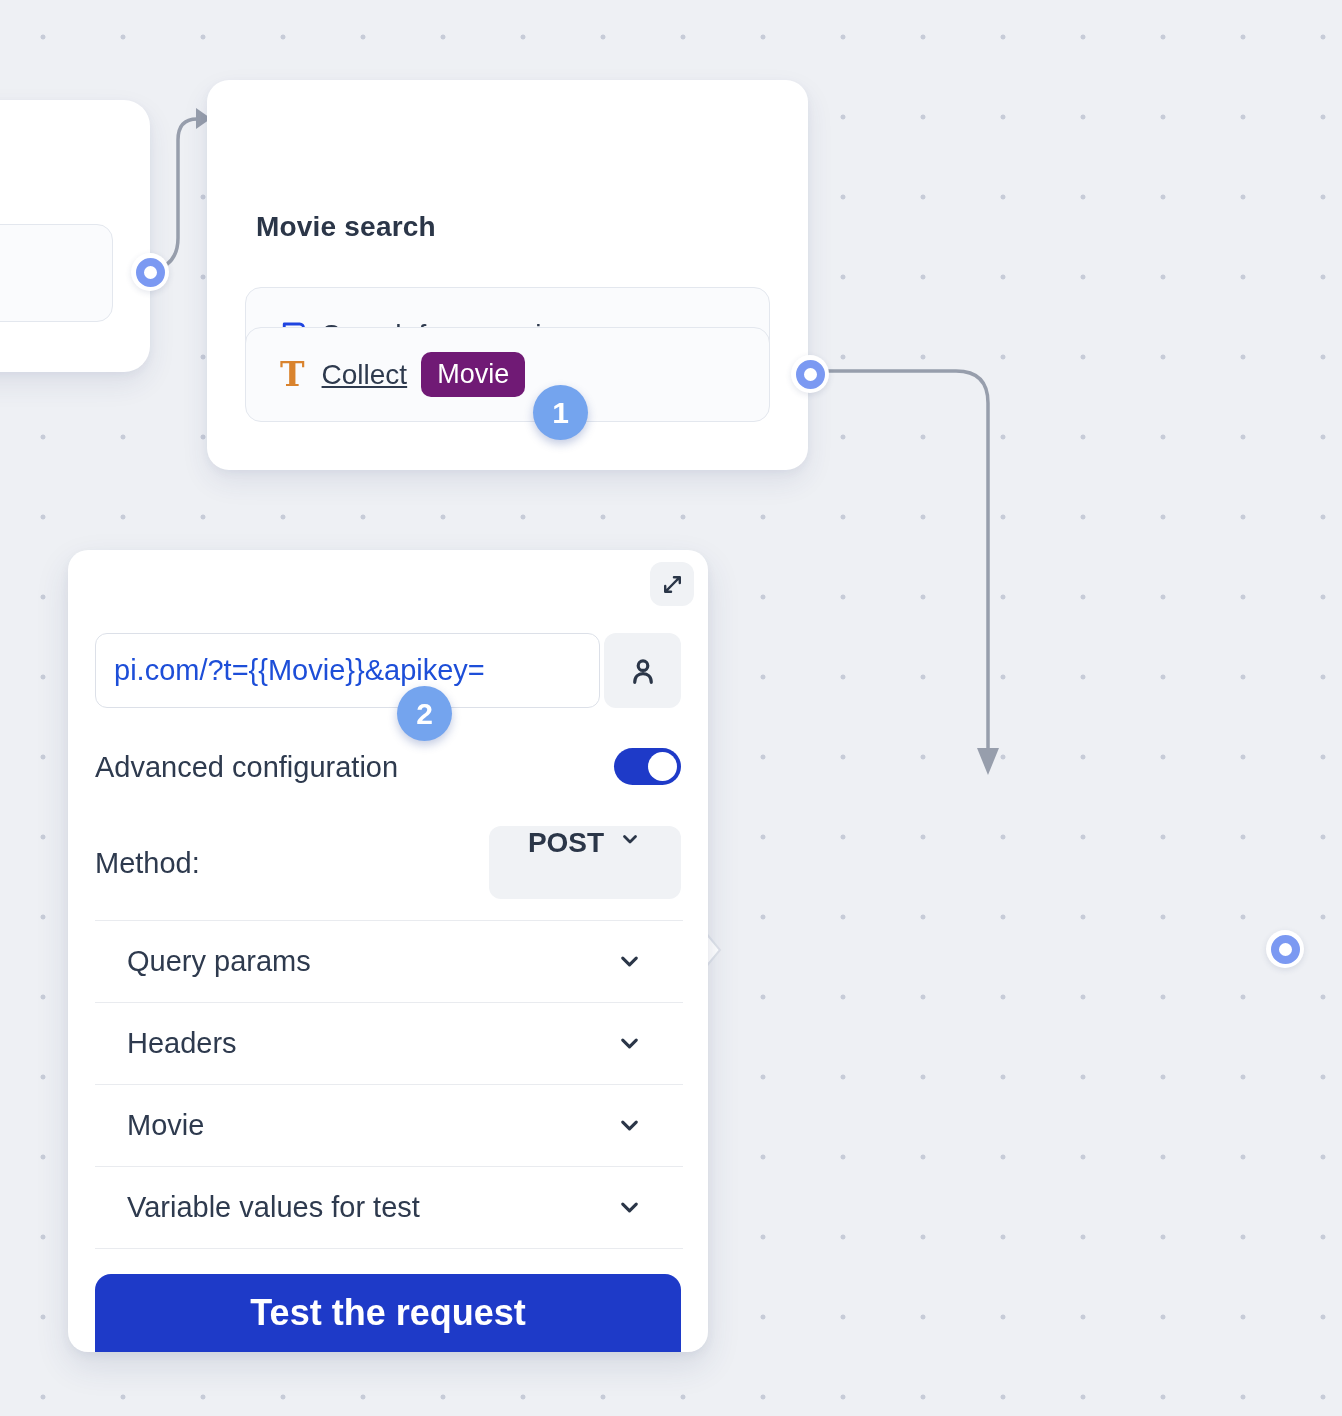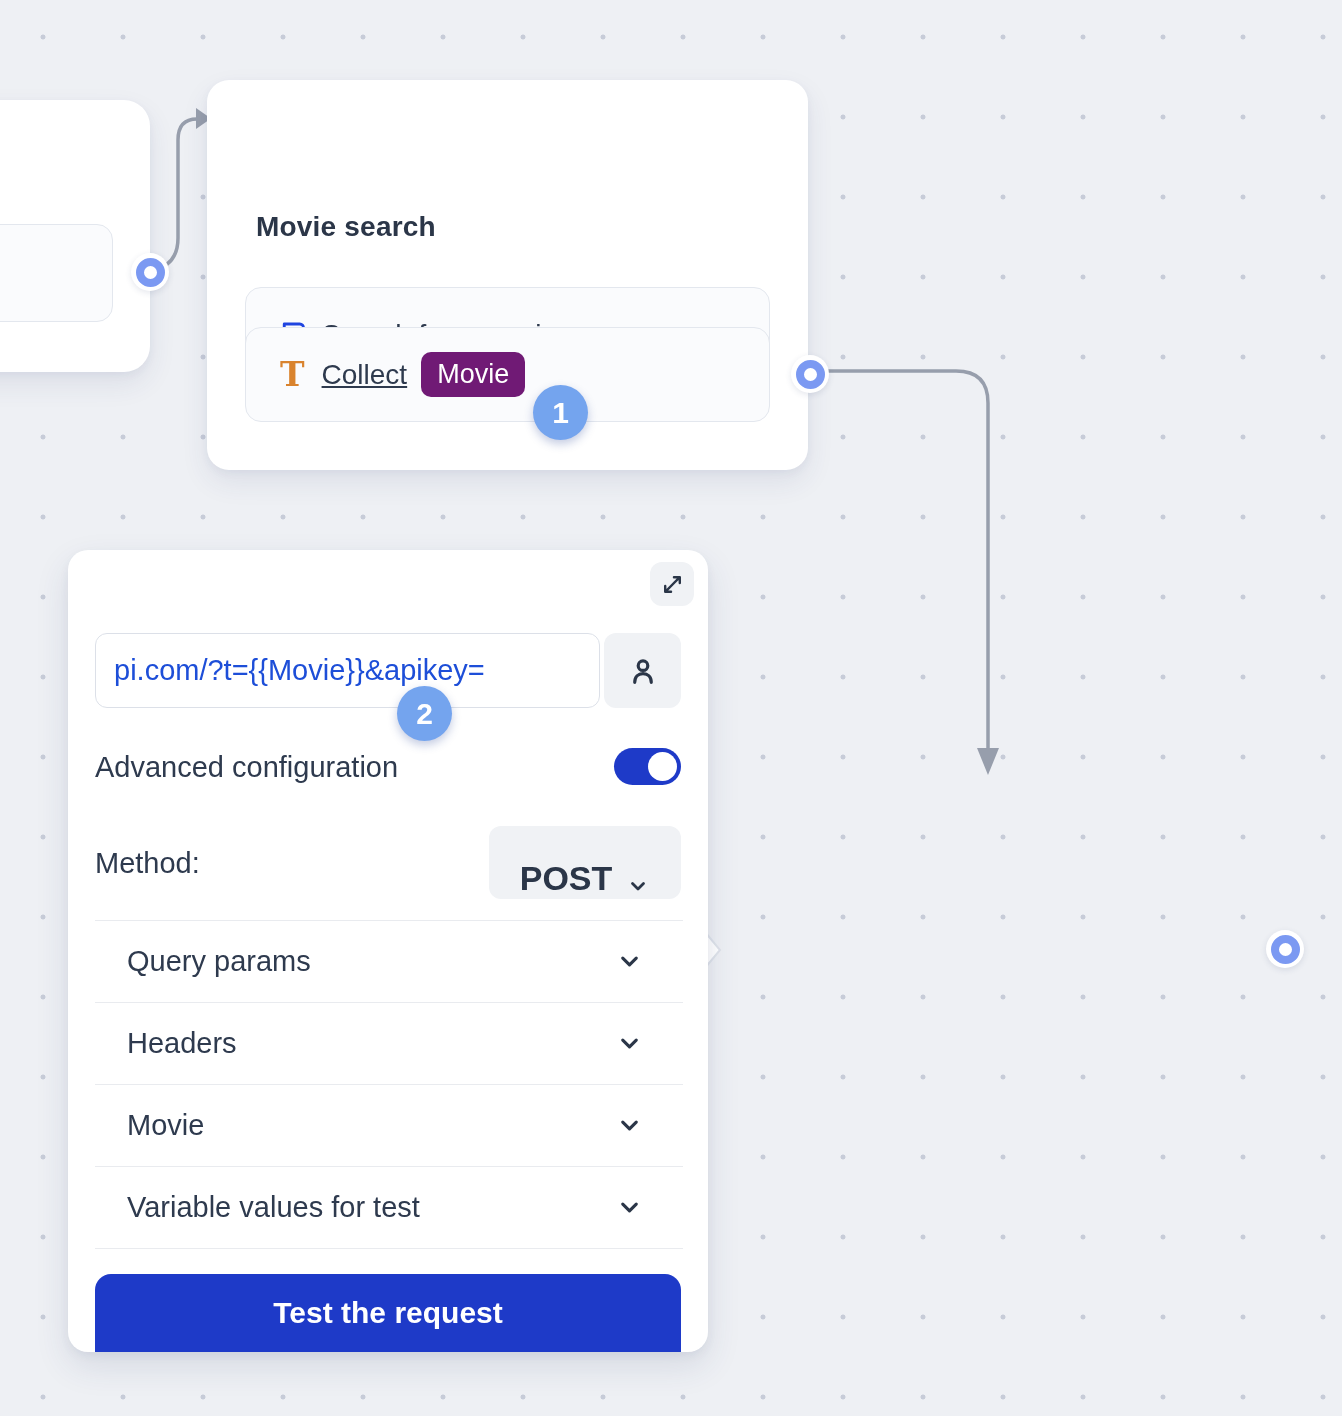--- a/index.html
+++ b/index.html
@@ -66,38 +66,38 @@
   .toggle{
     position:absolute;left:546px;top:198px;width:67px;height:37px;border-radius:19px;
     background:#1e3ac8;cursor:pointer;
   }
   .toggle .knob{
     position:absolute;right:4px;top:4px;width:29px;height:29px;border-radius:50%;background:#ffffff;
   }
   .method-btn{
     position:absolute;left:421px;top:276px;width:192px;height:73px;border-radius:12px;
     background:#f0f2f5;border:none;cursor:pointer;
-    display:flex;align-items:flex-end;justify-content:center;gap:14px;
-    font-family:"Liberation Sans","DejaVu Sans",sans-serif;
-    font-size:34px;font-weight:700;color:#2b3648;
+    display:flex;align-items:flex-start;justify-content:center;gap:14px;
+    font-family:"Liberation Sans","DejaVu Sans",sans-serif;
+    font-size:28px;font-weight:700;color:#2b3648;
   }
   .divider{position:absolute;left:27px;width:588px;height:1px;background:#e9ebef;}
   .section-row{
     position:absolute;left:27px;width:588px;height:82px;cursor:pointer;
     display:flex;align-items:center;justify-content:space-between;
     background:transparent;border:none;padding:0 0 0 32px;box-sizing:border-box;
     font-family:"Liberation Sans","DejaVu Sans",sans-serif;
   }
   .section-label{color:#2e3a4e;font-size:29px;}
   .section-row .chev{margin-right:40px;}
   .test-btn{
     position:absolute;left:27px;bottom:0;width:586px;height:78px;
     background:#1e3ac8;color:#ffffff;border:none;border-radius:16px 16px 0 0;cursor:pointer;
     font-family:"Liberation Sans","DejaVu Sans",sans-serif;
-    font-size:30px;font-weight:700;margin-top:12px;
+    font-size:36px;font-weight:700;margin-top:12px;
   }
   .t-glyph{
     font-family:"DejaVu Serif","Liberation Serif",serif;
     color:#d9832e;font-size:33px;font-weight:700;line-height:1;
   }
   .input-notch{position:absolute;z-index:3;}
 </style>
 </head>
 <body>
 

